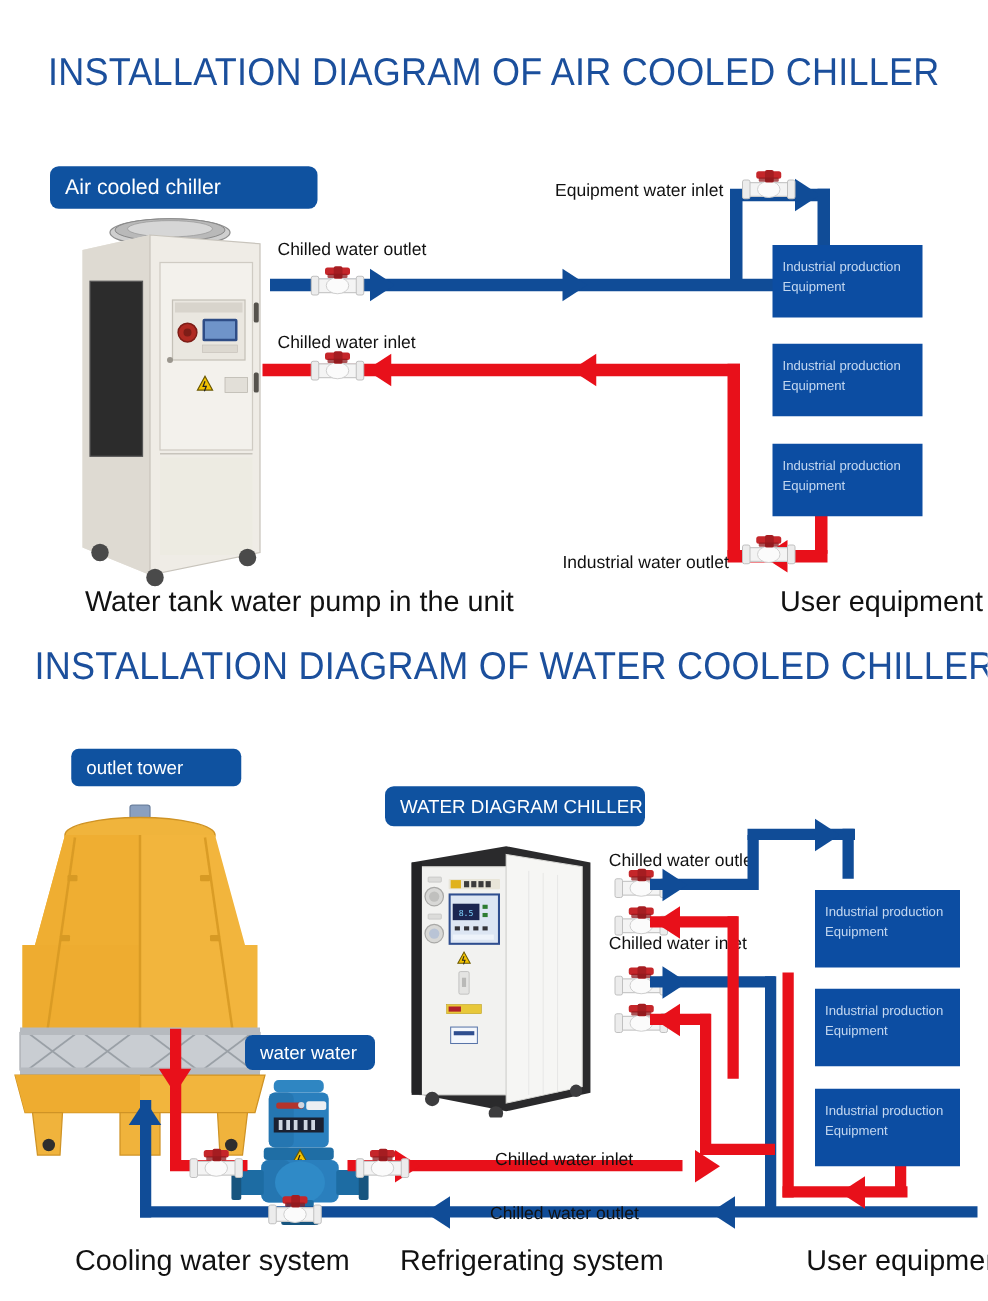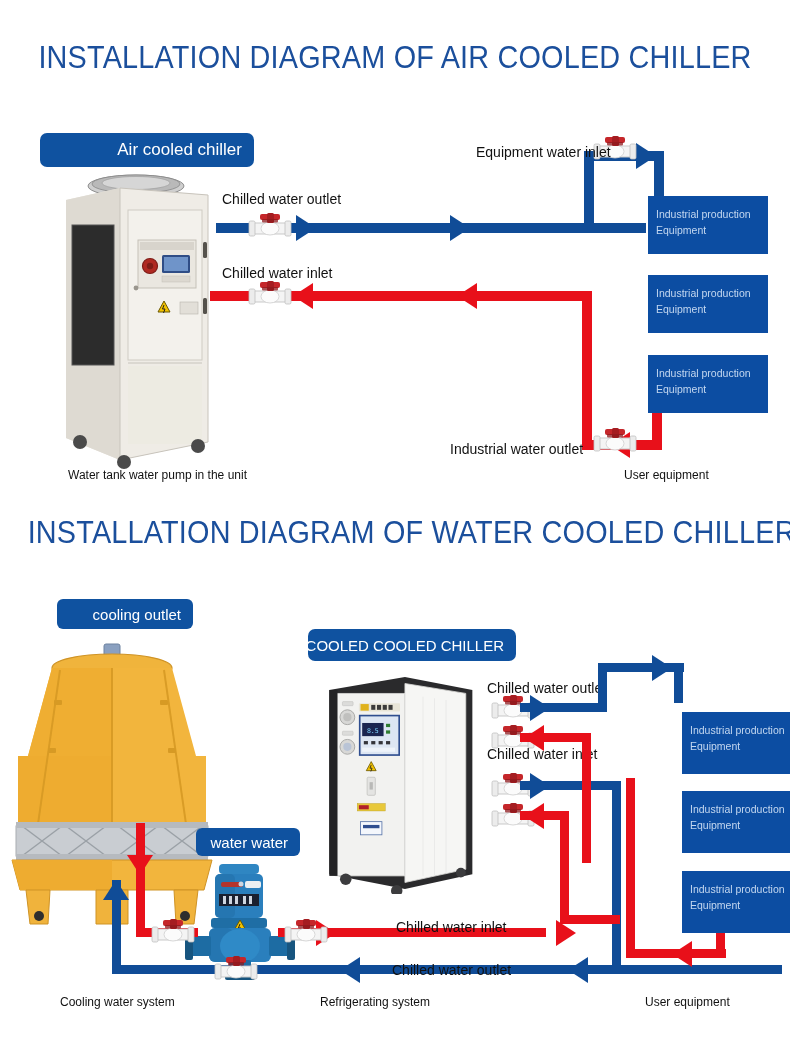--- a/index.html
+++ b/index.html
@@ -14,35 +14,34 @@
     font-family:"Liberation Sans",sans-serif;
     transform:scaleX(.93);transform-origin:center;
     white-space:nowrap;
   }
   #title1{top:40px;font-size:31px;}
   #title2{top:515px;font-size:31px;}
 
   
   .badge{
     position:absolute;background:#0f52a0;color:#fff;border-radius:7px;
-    display:flex;align-items:center;justify-content:flex-end;
+    display:flex;align-items:center;justify-content:flex-start;
     font-size:17px;white-space:nowrap;padding:0 12px;
   }
   .badge.small{font-size:15px;border-radius:6px;}
 
   
   .cap{position:absolute;color:#111;white-space:nowrap;font-size:14px;}
-  .cap.big{font-size:12px;}
+  .cap.big{font-size:23px;}
 
   
   .eqbox{
     position:absolute;background:#0c4da2;color:#c3d7f0;
     font-size:10.5px;line-height:16px;padding:10px 0 0 8px;
     box-sizing:border-box;
-    margin-left:30px;
   }
 
   
   .pipe{position:absolute;}
   .pipe.blue{background:#104c97;}
   .pipe.red{background:#e8101a;}
 
   
   .ah{position:absolute;width:0;height:0;}
   .ah.r.blue{border-left:20px solid #104c97;border-top:13px solid transparent;border-bottom:13px solid transparent;}
@@ -242,21 +241,21 @@
   <div class="pipe blue" style="left:216px;top:223px;width:430px;height:10px;"></div>
   <div class="ah r blue" style="left:296px;top:215px;"></div>
   <div class="ah r blue" style="left:450px;top:215px;"></div>
   <div class="pipe blue" style="left:584px;top:156px;width:10px;height:72px;"></div>
   <div class="pipe blue" style="left:584px;top:151px;width:80px;height:10px;"></div>
   <div class="ah r blue" style="left:636px;top:143px;"></div>
   <div class="pipe blue" style="left:654px;top:151px;width:10px;height:46px;"></div>
   <svg class="valve" style="left:592px;top:135px;" viewBox="0 0 46 26">
       <use href="#valveArt"></use>
     </svg>
-  <div class="cap" style="left:476px;top:144px;">Equipment water inlet</div>
+  <div class="cap" style="left:444px;top:144px;">Equipment water inlet</div>
   <svg class="valve" style="left:247px;top:212px;" viewBox="0 0 46 26">
       <use href="#valveArt"></use>
     </svg>
 
   <div class="cap" style="left:222px;top:265px;">Chilled water inlet</div>
   <div class="pipe red" style="left:210px;top:291px;width:382px;height:10px;"></div>
   <div class="ah l red" style="left:293px;top:283px;"></div>
   <div class="ah l red" style="left:457px;top:283px;"></div>
   <div class="pipe red" style="left:582px;top:291px;width:10px;height:156px;"></div>
   <div class="pipe red" style="left:582px;top:440px;width:80px;height:10px;"></div>
@@ -282,37 +281,37 @@
     <div>Industrial production</div>
     <div>Equipment</div>
   </div>
 
   <div class="cap big" style="left:68px;top:468px;">Water tank water pump in the unit</div>
   <div class="cap big" style="left:624px;top:468px;">User equipment</div>
 
   <div class="title" id="title2">INSTALLATION DIAGRAM OF WATER COOLED CHILLER</div>
 
   <div class="badge small" style="left:57px;top:599px;width:112px;height:30px;">
-    <span>cooling outlet</span>
+    <span>outlet tower</span>
   </div>
 
   <svg class="machine" style="left:8px;top:638px;" width="212" height="295" viewBox="0 0 212 295">
     <use href="#towerArt"></use>
   </svg>
 
   <div class="badge small" style="left:196px;top:828px;width:80px;height:28px;">
     <span>water water</span>
   </div>
 
   <svg class="machine" style="left:185px;top:860px;" width="110" height="122" viewBox="0 0 110 122">
     <use href="#pumpArt"></use>
   </svg>
 
   <div class="badge" style="left:308px;top:629px;width:184px;height:32px;font-size:15px;">
-    <span>COOLED COOLED CHILLER</span>
+    <span>WATER DIAGRAM CHILLER</span>
   </div>
 
   <svg class="machine" style="left:310px;top:672px;" width="180" height="222" viewBox="0 0 180 270">
     <use href="#waterChillerArt"></use>
   </svg>
 
   <div class="pipe red" style="left:136px;top:823px;width:9px;height:112px;"></div>
   <div class="ah d red" style="left:127px;top:855px;"></div>
   <div class="pipe red" style="left:136px;top:928px;width:62px;height:9px;"></div>
   <svg class="valve" style="left:150px;top:918px;" viewBox="0 0 46 26">

